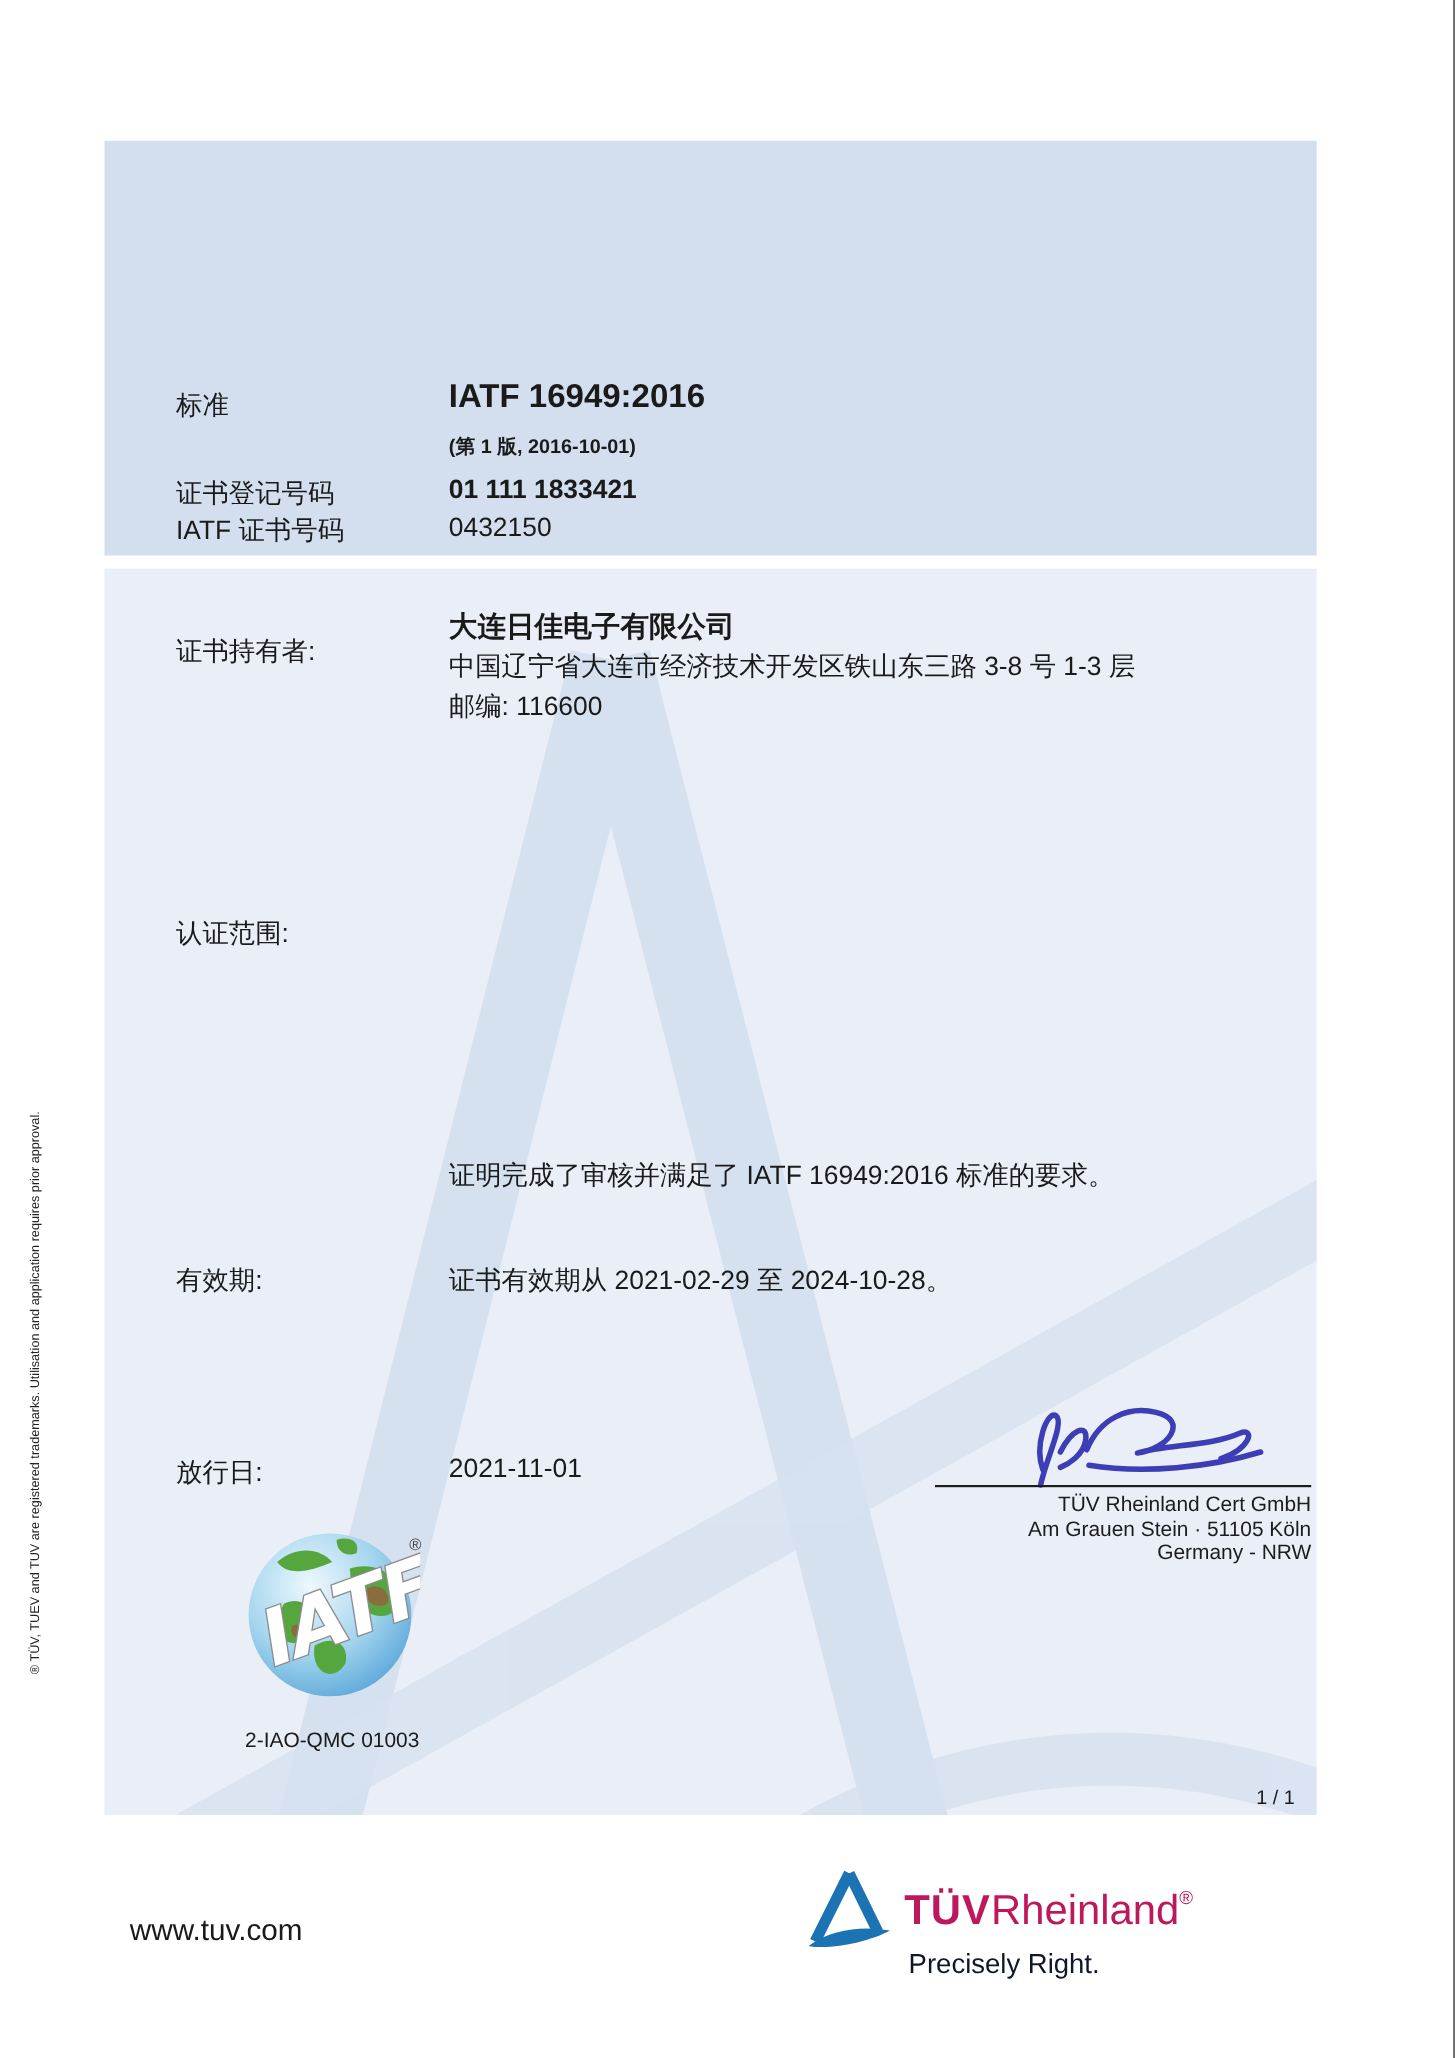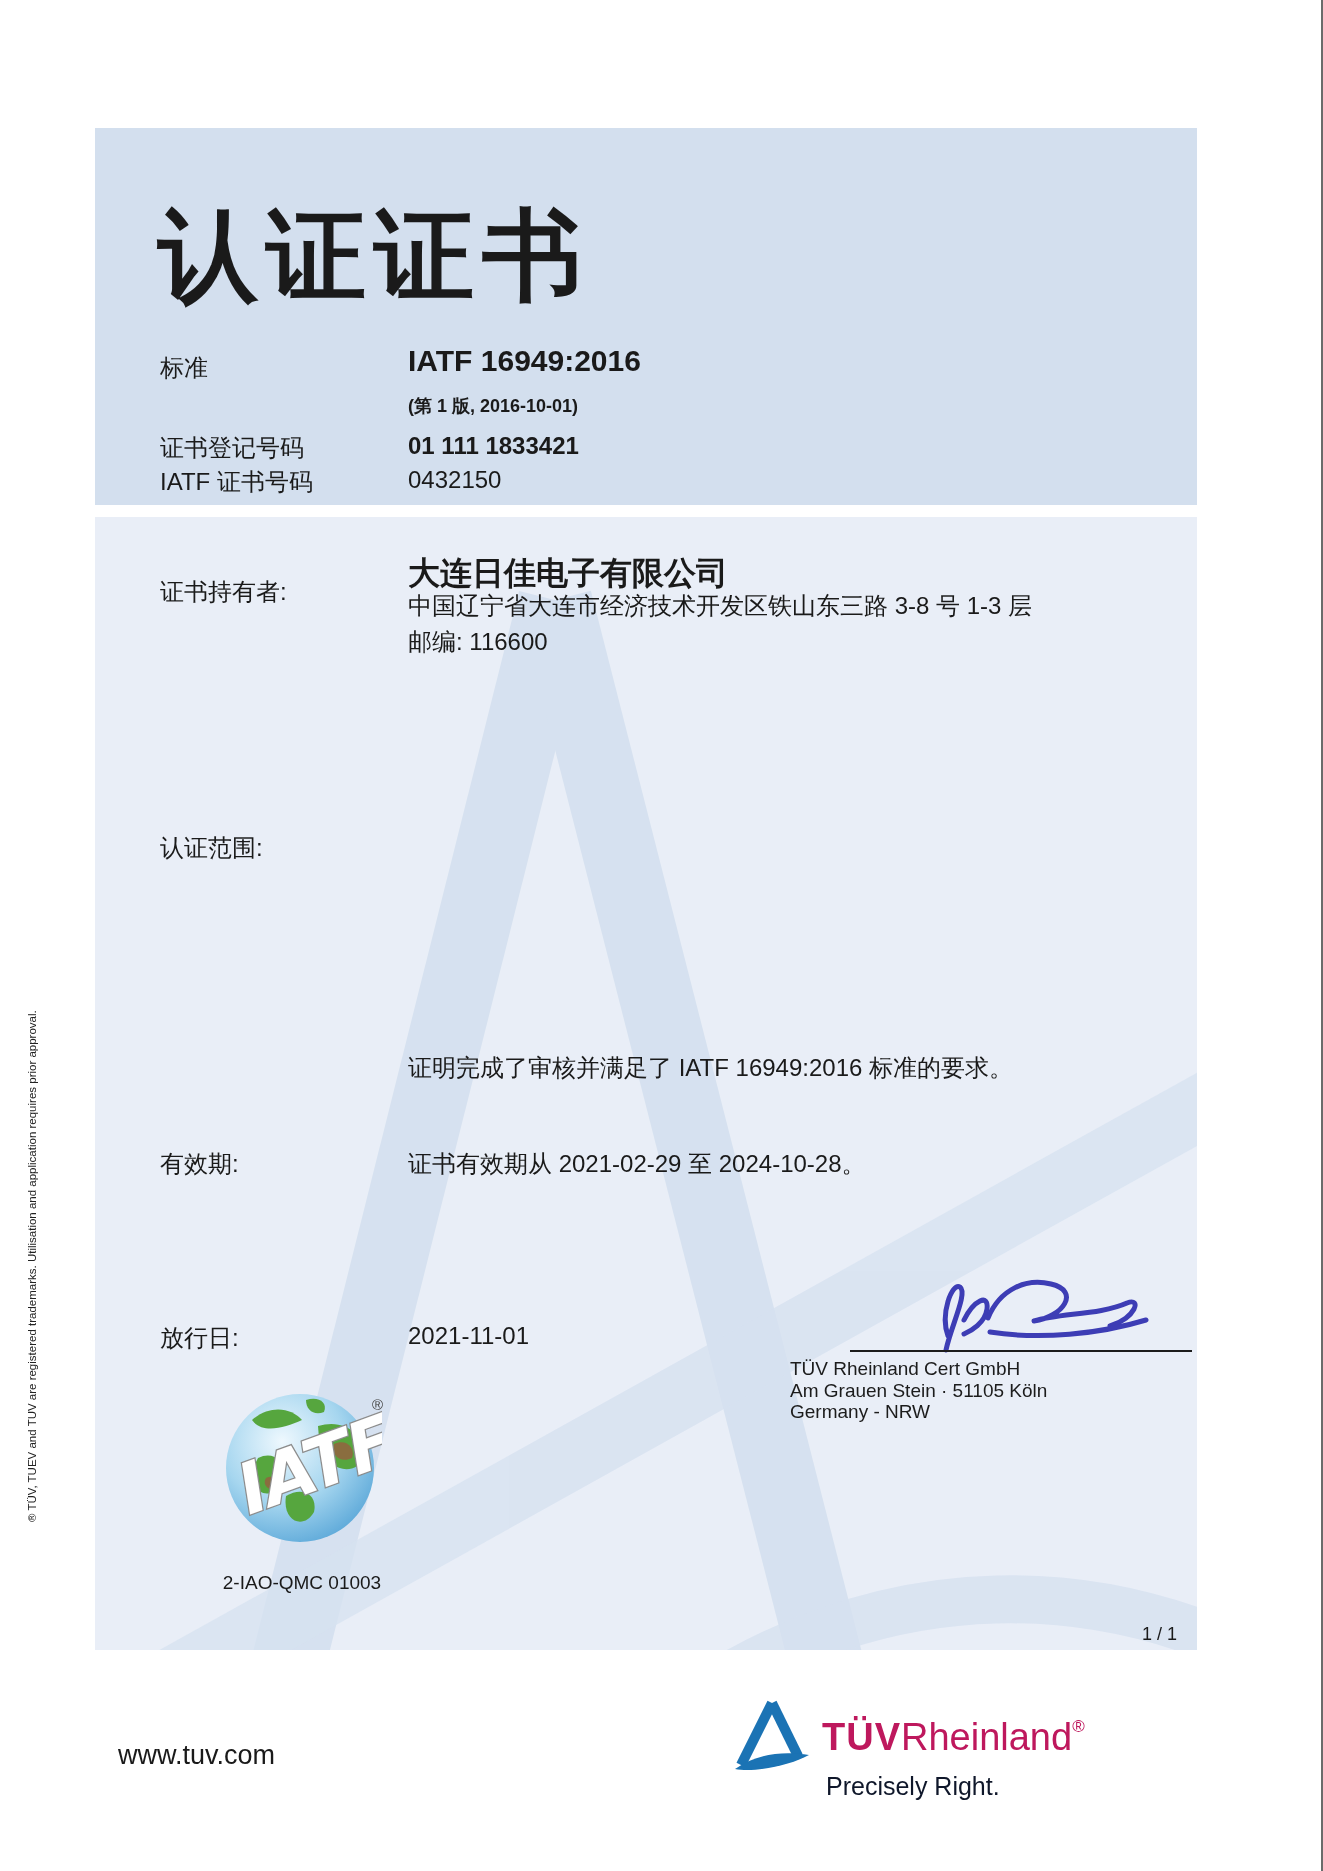--- a/index.html
+++ b/index.html
@@ -28,38 +28,38 @@
 
   .std-label{top:352px;}
   .std-value{top:344px;font-size:30px;font-weight:700;}
   .std-edition{top:394px;font-size:18px;font-weight:700;}
   .reg-label{top:432px;}
   .reg-value{top:432px;font-weight:700;}
   .iatfno-label{top:466px;}
   .iatfno-value{top:466px;}
 
   .holder-label{top:556px;margin-top:20px;}
-  .holder-name{top:552px;font-size:32px;font-weight:700;}
+  .holder-name{top:552px;font-size:26px;font-weight:700;}
   .holder-address{top:590px;}
   .holder-postal{top:626px;}
 
   .scope-label{top:832px;}
   .scope-value{top:832px;}
 
   .statement{top:1052px;}
 
   .validity-label{top:1148px;}
   .validity-value{top:1148px;}
 
   .issue-label{top:1322px;text-align:center;}
   .issue-value{top:1322px;}
 
   .sig-wrap{position:absolute;left:930px;top:1272px;width:235px;height:82px;}
   .sig-line{position:absolute;left:850px;top:1350px;width:342px;height:2px;background:#1c1c1c;}
-  .issuer-block{position:absolute;left:790px;top:1358px;width:402px;text-align:left;font-size:19px;line-height:21.5px;color:#1c1c1c;}
+  .issuer-block{position:absolute;left:790px;top:1358px;width:402px;text-align:right;font-size:19px;line-height:21.5px;color:#1c1c1c;}
 
   .iatf-logo{position:absolute;left:222px;top:1384px;width:160px;height:166px;}
   .iatf-reg{position:absolute;left:372px;top:1396px;font-size:15px;color:#444;}
   .iatf-code{position:absolute;left:198px;top:1572px;width:208px;text-align:center;font-size:19px;}
 
   .page-number{position:absolute;left:1032px;top:1624px;width:145px;text-align:right;font-size:18px;}
 
   .website{position:absolute;left:118px;top:1740px;font-size:27px;}
   .tuv-logo{position:absolute;left:733px;top:1696px;width:78px;height:76px;}
   .brand{position:absolute;left:822px;top:1716px;font-size:38px;color:#be185d;white-space:nowrap;}
@@ -89,21 +89,20 @@
 
         <g opacity="0.75">
           <path d="M-80,1250 C260,1060 620,860 1160,560" stroke-width="64"></path>
           <path d="M-60,1365 C280,1190 520,1240 660,1420" stroke-width="56"></path>
           <path d="M600,1180 C800,1050 1010,1060 1180,1150" stroke-width="48"></path>
         </g>
       </g>
     </svg>
   </div>
 
-  <div class="doc-title">认证证书</div>
 
   <div class="lbl std-label">标准</div>
   <div class="val std-value">IATF 16949:2016</div>
   <div class="val std-edition">(第 1 版, 2016-10-01)</div>
 
   <div class="lbl reg-label">证书登记号码</div>
   <div class="val reg-value">01 111 1833421</div>
 
   <div class="lbl iatfno-label">IATF 证书号码</div>
   <div class="val iatfno-value">0432150</div>

